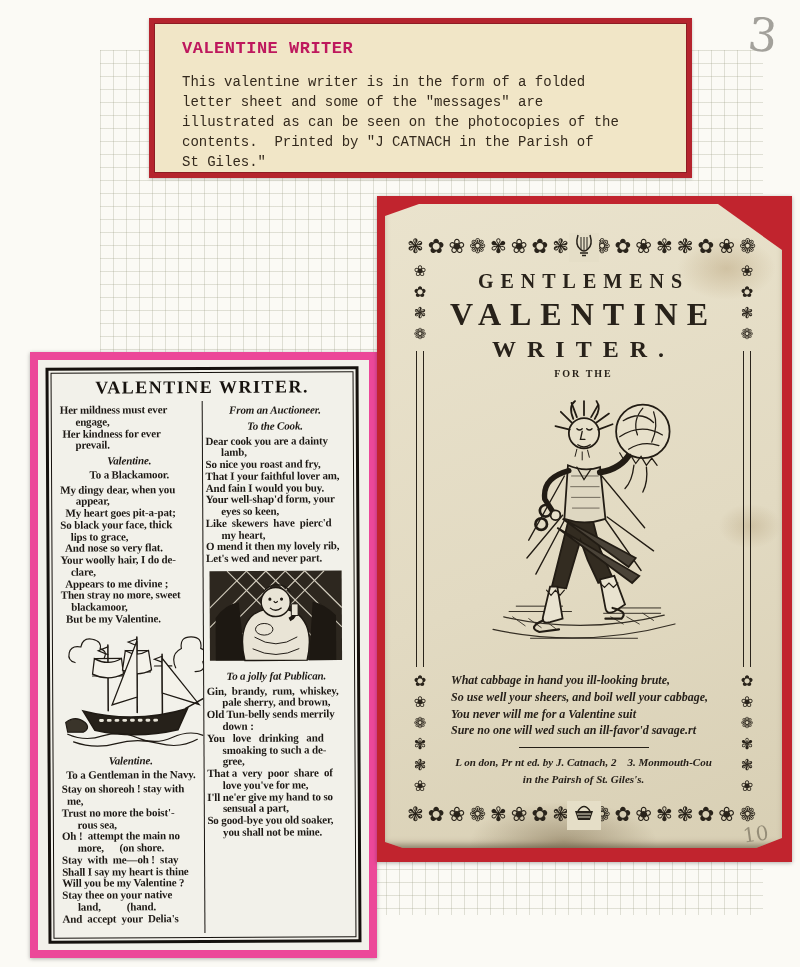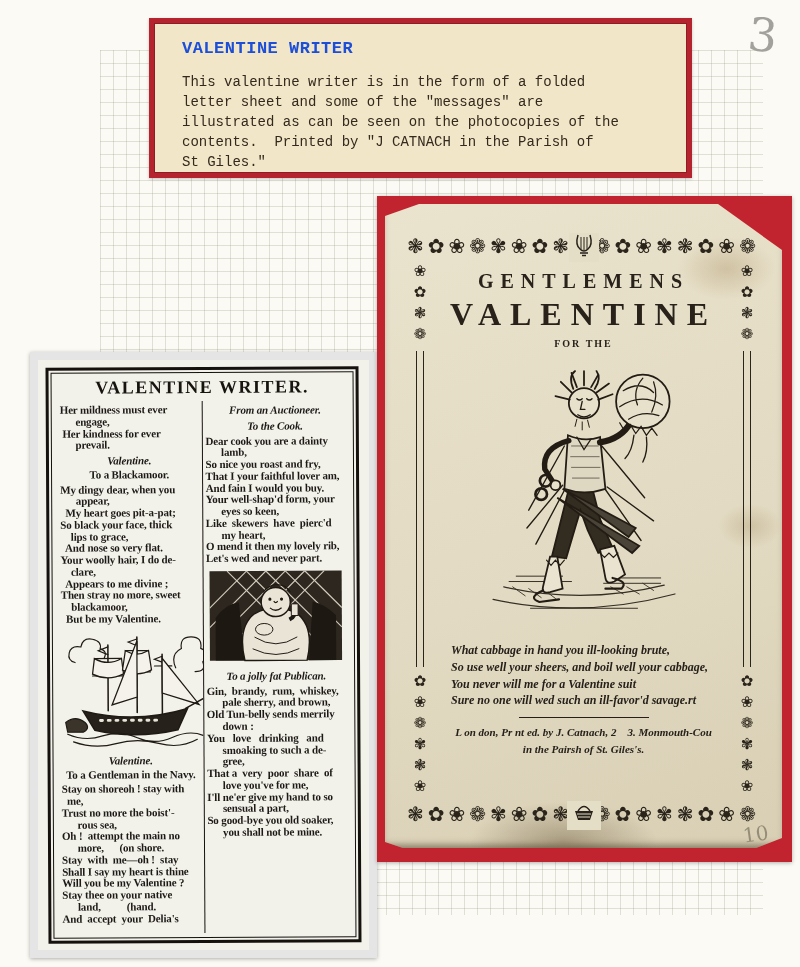--- a/index.html
+++ b/index.html
@@ -12,27 +12,27 @@
       linear-gradient(to bottom, rgba(160,160,138,.30) 1px, transparent 1px);
     background-size:13px 13px;}
   .pencil{position:absolute;color:#a3a19b;font-family:"DejaVu Serif",serif;}
   .pencil-3{left:748px;top:8px;font-size:46px;transform:rotate(6deg);font-weight:400;}
   .pencil-10{right:14px;bottom:2px;font-size:20px;color:#958d78;transform:rotate(-8deg);}
 
   
   .header-card{position:absolute;left:149px;top:18px;width:543px;height:160px;box-sizing:border-box;
     background:#f1e6c7;border:5px solid #b5242e;box-shadow:0 1px 3px rgba(0,0,0,.22), inset 0 0 0 1px #8d1c24;}
   .card-title{margin:16px 0 15px 28px;font-family:"Liberation Mono",monospace;font-weight:700;
-    font-size:17px;letter-spacing:.5px;color:#1d4ed8;}
+    font-size:17px;letter-spacing:.5px;color:#be185d;}
   .card-body{margin:0 18px 0 28px;}
   .card-line{font-family:"Liberation Mono",monospace;font-size:14px;line-height:1.42;
     color:#33291d;white-space:pre;}
 
   
-  .left-mat{position:absolute;left:30px;top:352px;width:347px;height:606px;background:#e5e5e5;
+  .left-mat{position:absolute;left:30px;top:352px;width:347px;height:606px;background:#ec4899;
     box-shadow:0 1px 4px rgba(0,0,0,.3);}
   .left-paper{position:absolute;inset:8px;background:#f2f1ea;}
   .ldoc-frame{position:absolute;inset:7px 9px;border:3px solid #15110d;padding:2px;transform:rotate(-.3deg);}
   .ldoc-inner{border:1px solid #15110d;height:100%;box-sizing:border-box;padding:4px 5px 2px;overflow:hidden;}
   .ldoc-title{margin:0 0 3px;text-align:center;font-size:18px;font-weight:700;letter-spacing:1.5px;color:#17130f;}
   .cols{display:flex;height:calc(100% - 26px);}
   .col{width:50%;box-sizing:border-box;padding:0 3px;overflow:hidden;color:#1d1915;}
   .col-left{border-right:1px solid #17130f;}
   .col .line{font-size:11px;line-height:1.07;font-weight:700;white-space:pre;letter-spacing:-.15px;}
   .block{margin:3px 0;}
@@ -249,20 +249,21 @@
         <div class="rdoc-mid">
           <div class="floral-col">
             <span class="fc-seg">❀✿❃❁</span>
             <span class="fc-rule"></span>
             <span class="fc-seg">✿❀❁✾❃❀</span>
           </div>
 
           <div class="rdoc-center">
             <div class="t-gent">GENTLEMENS</div>
             <div class="t-val">VALENTINE</div>
+            <div class="t-writ">WRITER.</div>
             <div class="t-forthe">FOR THE</div>
 
             <div class="rdoc-illustration">
               <svg width="214" height="268" viewBox="0 0 240 300">
                 <g stroke="#221c14" fill="none" stroke-width="2" stroke-linecap="round">
 
                   <g stroke-width="1.4" opacity=".9">
                     <path d="M30 262 q90 20 180 -2"></path>
                       <path d="M18 276 q100 22 204 -6"></path>
                     <path d="M44 250 h52 M36 256 h70 M150 252 h56 M142 258 h64 M60 286 h120" stroke-width="1.1"></path>

